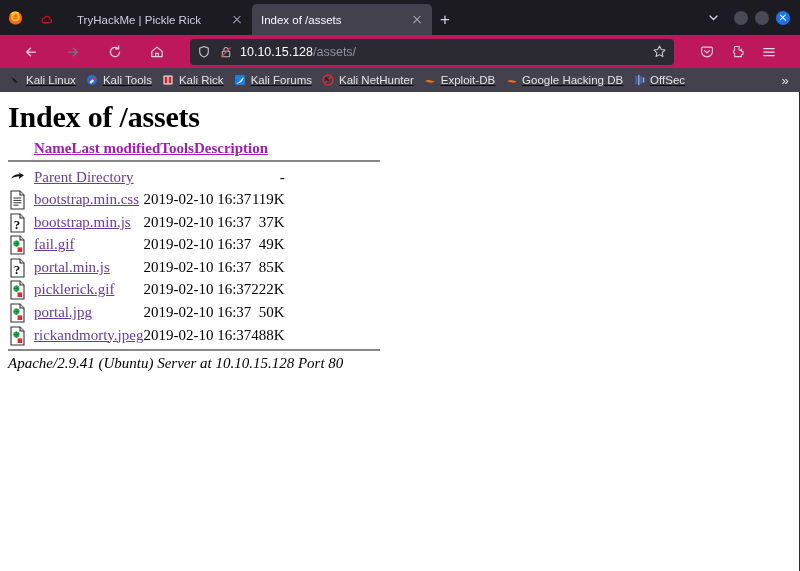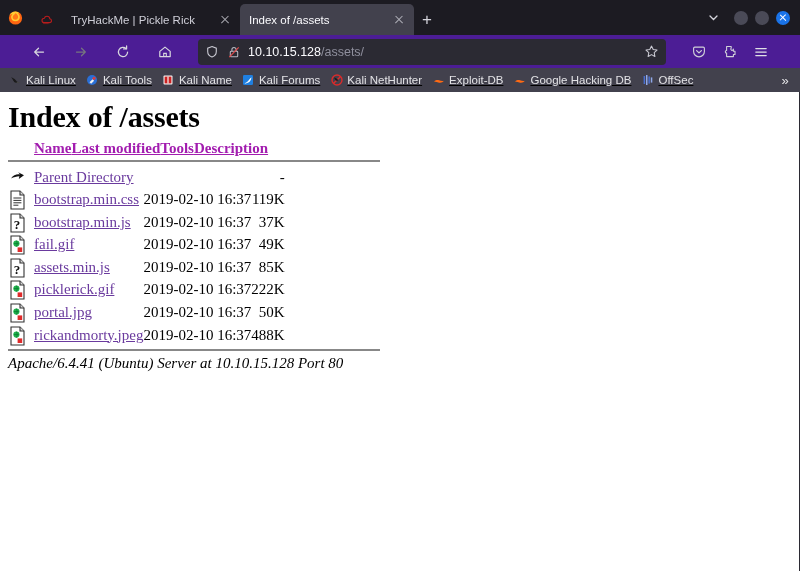--- a/index.html
+++ b/index.html
@@ -18,21 +18,21 @@
     height:35px; background:#1c1b22; display:flex; align-items:flex-end;
     position:relative; flex:0 0 35px;
   }
   .ff-logo {
     width:30px; height:35px; display:flex; align-items:center; justify-content:center;
     flex:0 0 30px;
   }
   .ff-logo svg { display:block; }
   .tabs { display:flex; align-items:flex-end; height:35px; }
   .tab {
-    height:31px; display:flex; align-items:center; gap:18px;
+    height:31px; display:flex; align-items:center; gap:24px;
     padding:0 7px 0 9px; border-radius:5px 5px 0 0; margin-bottom:0;
     font-size:11.5px; color:#cfcfd8; white-space:nowrap;
   }
   .tab.inactive { background:transparent; }
   .tab.active { background:#42414d; color:#fbfbfe; }
   .tab-favicon { width:14px; height:14px; flex:0 0 14px; display:flex; align-items:center; justify-content:center; }
   .tab-title { overflow:hidden; text-overflow:ellipsis; }
   .tab.active .tab-title { width:120px; }
   .tab-close {
     width:16px; height:16px; flex:0 0 16px; position:relative; opacity:.85;
@@ -56,22 +56,22 @@
   .wc { width:14px; height:14px; border-radius:50%; background:#4a4a57; position:relative; }
   .wc.close { background:#1a73e8; }
   .wc.close::before, .wc.close::after {
     content:""; position:absolute; left:3.2px; top:6.3px; width:7.6px; height:1.4px; background:#fff;
   }
   .wc.close::before { transform:rotate(45deg); }
   .wc.close::after  { transform:rotate(-45deg); }
 
   
   .navbar {
-    height:33px; flex:0 0 33px; background:#4c1d95; display:flex; align-items:center;
-    padding:0 24px; gap:12px;
+    height:33px; flex:0 0 33px; background:#be185d; display:flex; align-items:center;
+    padding:0 16px; gap:12px;
   }
   .navbtn {
     width:30px; height:27px; display:flex; align-items:center; justify-content:center;
     border-radius:4px;
   }
   .navbtn svg { display:block; }
   .urlbar {
     flex:1 1 auto; height:26px; background:#2b2a33; border-radius:4px; margin:0 6px;
     display:flex; align-items:center; padding:0 6px; gap:6px; min-width:0;
   }
@@ -275,21 +275,21 @@
     </div>
 
     <div class="bm">
       <span class="bm-ico">
         <svg width="12" height="12" viewBox="0 0 12 12">
           <rect x="1.5" y="1.5" width="9" height="9" rx="1" fill="#f4f4f4"></rect>
           <rect x="2.6" y="2.6" width="6.8" height="6.8" fill="#cc2222"></rect>
           <rect x="5.4" y="2.6" width="1.2" height="6.8" fill="#f4f4f4"></rect>
         </svg>
       </span>
-      <span>Kali Name</span>
+      <span>Kali Rick</span>
     </div>
 
     <div class="bm">
       <span class="bm-ico">
         <svg width="12" height="12" viewBox="0 0 12 12">
           <rect x="1" y="1" width="10" height="10" rx="1.2" fill="#1f7fe0"></rect>
           <path d="M2.5 9.2c1.8-.4 3.4-1.6 4.6-3.4.7-1 1.3-1.9 2.4-2.6-.3 2.4-1.4 4.3-3.1 5.4-1.2.8-2.6 1-3.9.6z" fill="#fff"></path>
         </svg>
       </span>
       <span>Kali Forums</span>
@@ -435,21 +435,21 @@
 
           <tr>
             <td class="c-icon">
               <svg class="ico" viewBox="0 0 20 22">
                 <path d="M3 2h9l4 4v14H3z" fill="#fff" stroke="#333" stroke-width="1.1"></path>
                 <path d="M12 2v4h4" fill="#d8d8d8" stroke="#333" stroke-width="1.1"></path>
                 <text x="9" y="17" font-family="Liberation Serif, serif" font-size="13" font-weight="bold" fill="#111" text-anchor="middle">?</text>
               </svg>
             </td>
             <td class="c-name">
-              <a class="file" href="#">assets.min.js</a>
+              <a class="file" href="#">portal.min.js</a>
             </td>
             <td class="c-mod">2019-02-10 16:37</td>
             <td class="c-size">85K</td>
             <td class="c-desc"></td>
           </tr>
 
           <tr>
             <td class="c-icon">
               <svg class="ico" viewBox="0 0 20 22">
                 <path d="M3 2h9l4 4v14H3z" fill="#fff" stroke="#333" stroke-width="1.1"></path>
@@ -500,17 +500,17 @@
             </td>
             <td class="c-mod">2019-02-10 16:37</td>
             <td class="c-size">488K</td>
             <td class="c-desc"></td>
           </tr>
         </tbody>
       </table>
 
       <hr class="rule">
 
-      <address>Apache/6.4.41 (Ubuntu) Server at 10.10.15.128 Port 80</address>
+      <address>Apache/2.9.41 (Ubuntu) Server at 10.10.15.128 Port 80</address>
     </div>
   </div>
 
 </div>
 
 </body></html>

